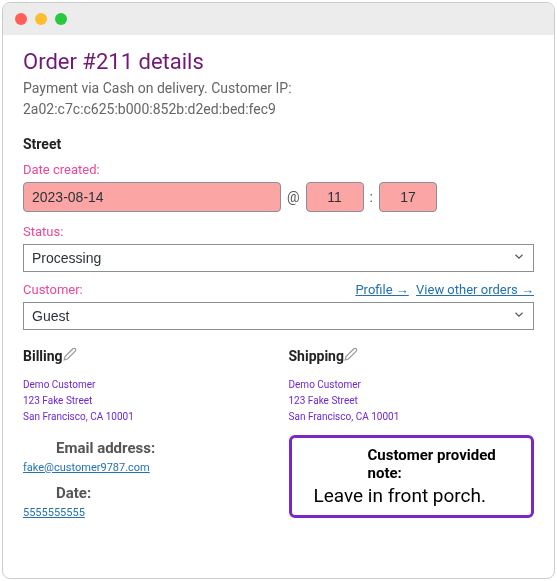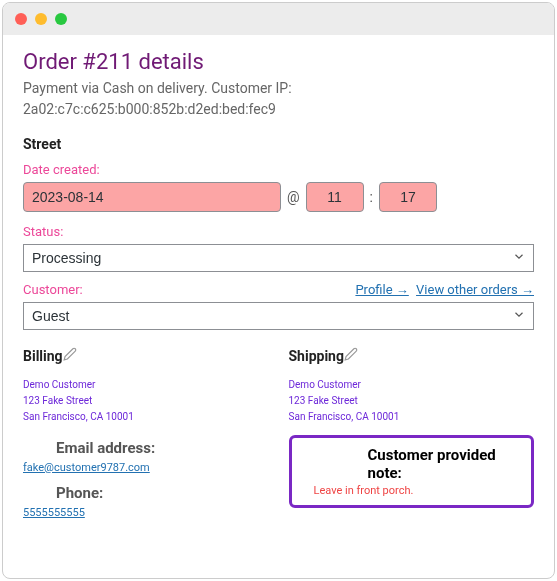--- a/index.html
+++ b/index.html
@@ -186,22 +186,22 @@
       border: 3px solid #7a28c4;
       border-radius: 6px;
       padding: 8px 10px;
       margin-top: -4px;
     }
     .note-box .meta-label {
       color: #000000;
       margin-left: 33px;
     }
     .note-box .note-text {
-      font-size: 11px;
-      color: #ef4444;
+      font-size: 19px;
+      color: #000000;
       padding-left: 12px;
     }
   </style>
 </head>
 <body>
 
 <div class="window">
   <div class="titlebar">
     <div class="traffic-light tl-red"></div>
     <div class="traffic-light tl-yellow"></div>
@@ -272,21 +272,21 @@
         </div>
         <div class="addr">
           <div>Demo Customer</div>
           <div>123 Fake Street</div>
           <div>San Francisco, CA 10001</div>
         </div>
         <div class="meta-label">Email address:</div>
         <div class="meta-value">
           <a href="#" class="link">fake@customer9787.com</a>
         </div>
-        <div class="meta-label">Phone:</div>
+        <div class="meta-label">Date:</div>
         <div class="meta-value">
           <a href="#" class="link">5555555555</a>
         </div>
       </div>
 
       <div class="col">
         <div class="col-header">
           <span class="col-title">Shipping</span>
           <span class="pencil">
             <svg width="14" height="14" viewBox="0 0 24 24" fill="none" stroke="currentColor" stroke-width="2">

